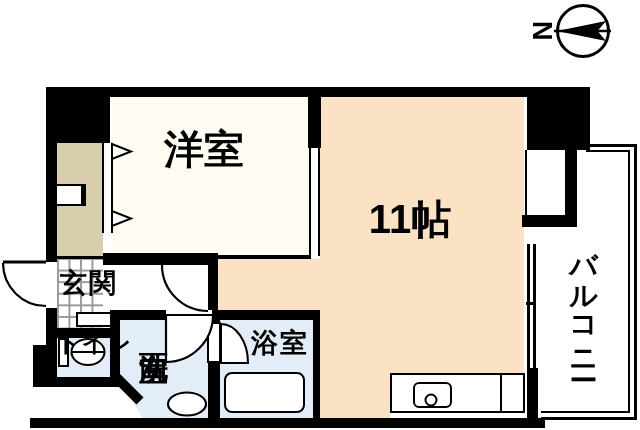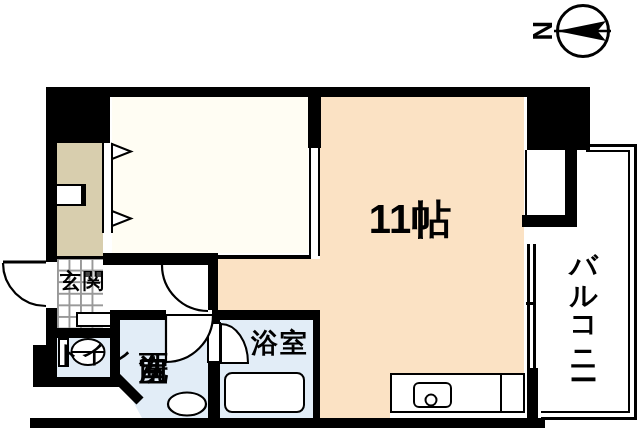--- a/index.html
+++ b/index.html
@@ -107,29 +107,30 @@
     <circle cx="431" cy="400" r="5.5" fill="#fff" stroke="#000" stroke-width="2"></circle>
 
     <g>
       <line x1="554" y1="31" x2="611" y2="31" stroke="#000" stroke-width="2.5"></line>
       <circle cx="583" cy="31" r="25.5" fill="none" stroke="#000" stroke-width="3"></circle>
       <polygon points="557,31 606,21 597.5,31 606,41" fill="#000"></polygon>
     </g>
   </svg>
 
   <div class="label" style="left:114px;top:126px;width:180px;text-align:center;">
+    <span style="display:block;font-size:40px;line-height:47px;">洋室</span>
   </div>
 
   <div class="label" style="left:330px;top:196px;width:160px;text-align:center;">
     <span style="display:block;font-size:40px;line-height:47px;">11帖</span>
   </div>
 
-  <div class="label" style="left:60px;top:269px;font-size:21px;letter-spacing:2px;">玄関</div>
+  <div class="label" style="left:60px;top:269px;font-size:27px;letter-spacing:2px;">玄関</div>
 
-  <div class="label" style="left:56px;top:341px;font-size:24px;letter-spacing:1px;">トイレ</div>
+  <div class="label" style="left:56px;top:330px;font-size:24px;letter-spacing:1px;">トイレ</div>
 
   <div class="label vtext" style="left:139px;top:330px;font-size:29px;line-height:1;">洗面室</div>
 
   <div class="label" style="left:251px;top:329px;font-size:27px;letter-spacing:2px;font-family:Liberation Serif, serif;">浴室</div>
 
   <div class="label vtext" style="left:569px;top:234px;font-size:28px;line-height:1;letter-spacing:1px;">バルコニー</div>
 
   <div class="label" style="left:531px;top:16px;font-size:27px;transform:rotate(90deg);transform-origin:center;">N</div>
 
 </div>

